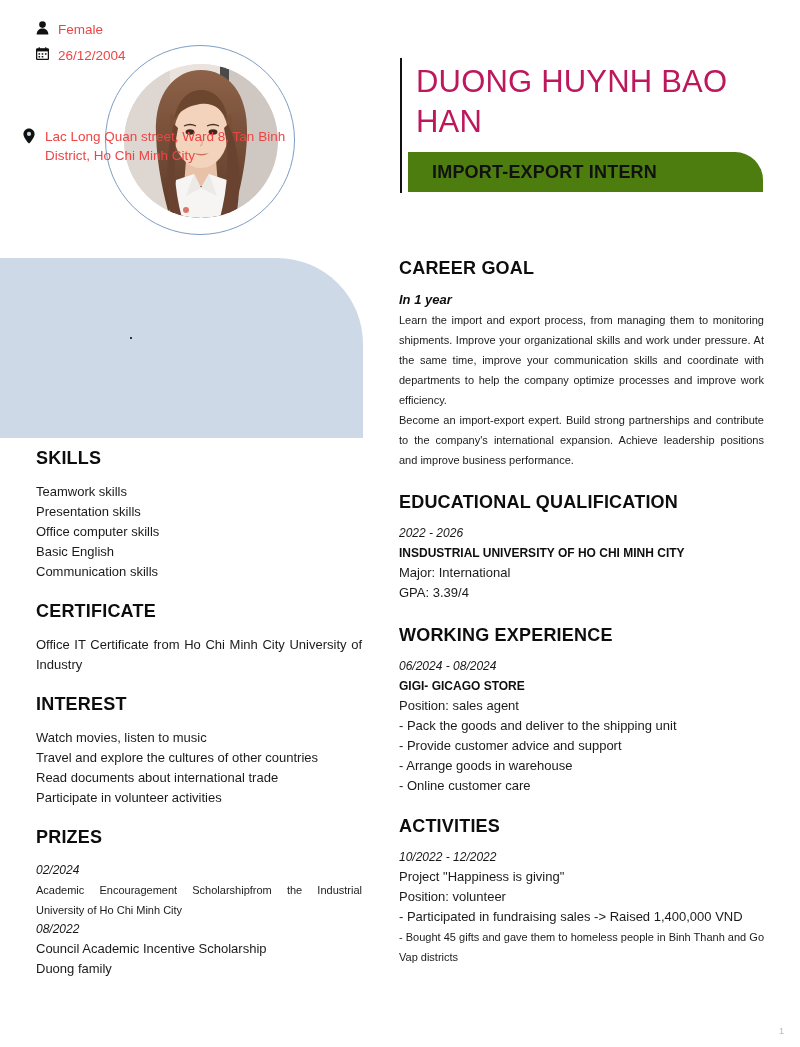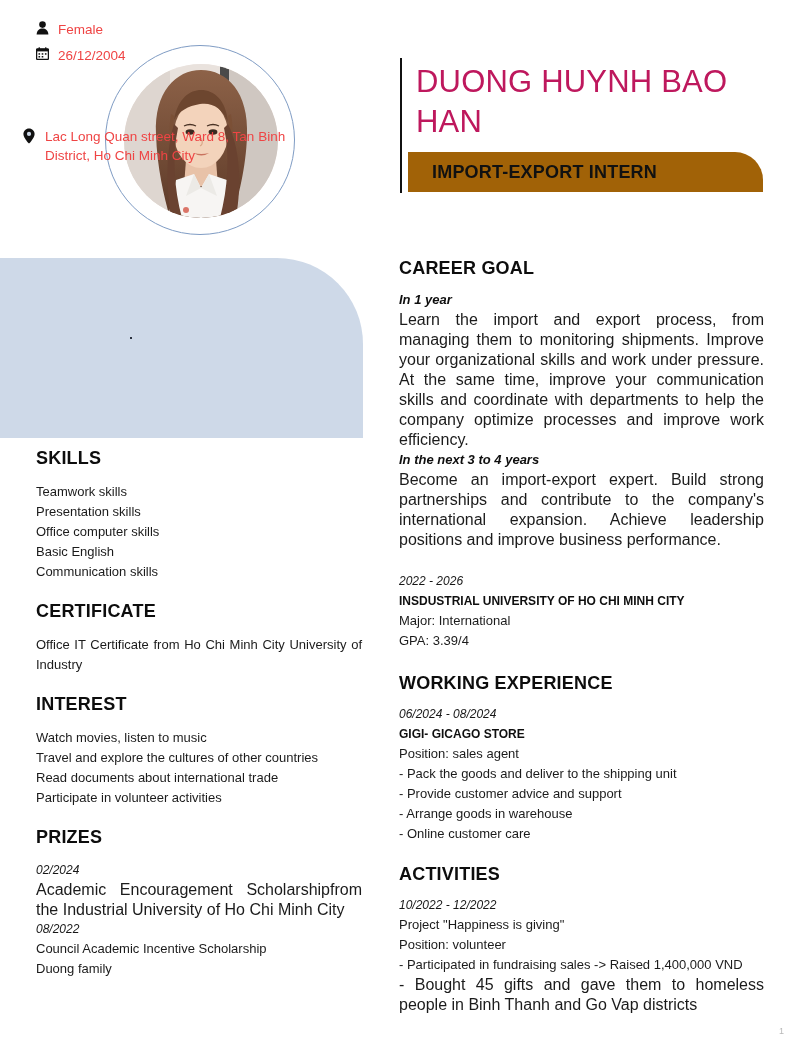--- a/index.html
+++ b/index.html
@@ -64,21 +64,21 @@
     letter-spacing: 0.2px;
     color: #be185d;
     margin: 0;
   }
   .job-badge {
     position: absolute;
     left: 408px;
     top: 152px;
     width: 355px;
     height: 40px;
-    background: #a16207;
+    background: #4d7c0f;
     border-top-right-radius: 28px;
     box-sizing: border-box;
   }
   .job-badge span {
     position: absolute;
     left: 24px;
     top: 10px;
     font-size: 18px;
     font-weight: bold;
     letter-spacing: 0.2px;
@@ -162,21 +162,21 @@
     color: #0f0f0f;
   }
   .sub-head {
     font-size: 13px;
     font-weight: bold;
     font-style: italic;
     line-height: 20px;
     color: #0f0f0f;
   }
   .justify-para {
-    font-size: 16px;
+    font-size: 11px;
     line-height: 20px;
     color: #1b1b1b;
     text-align: justify;
     text-justify: inter-word;
     margin: 0;
   }
   .right-title { margin-bottom: 11px; }
 
   
   .blk { margin-bottom: 0; }
@@ -328,25 +328,25 @@
     </div>
 
   </div>
 
   <div class="col-right">
 
     <div class="sec-career">
       <div class="sec-title right-title">CAREER GOAL</div>
       <div class="sub-head">In 1 year</div>
       <div class="justify-para">Learn the import and export process, from managing them to monitoring shipments. Improve your organizational skills and work under pressure. At the same time, improve your communication skills and coordinate with departments to help the company optimize processes and improve work efficiency.</div>
-      <div class="sub-head">In the next 3 to 4 years</div>
       <div class="justify-para">Become an import-export expert. Build strong partnerships and contribute to the company's international expansion. Achieve leadership positions and improve business performance.</div>
     </div>
 
     <div class="sec-edu">
+      <div class="sec-title right-title">EDUCATIONAL QUALIFICATION</div>
       <div class="date-line">2022 - 2026</div>
       <div class="bold-line">INSDUSTRIAL UNIVERSITY OF HO CHI MINH CITY</div>
       <div class="plain-line">Major: International</div>
       <div class="plain-line">GPA: 3.39/4</div>
     </div>
 
     <div class="sec-work">
       <div class="sec-title right-title">WORKING EXPERIENCE</div>
       <div class="date-line">06/2024 - 08/2024</div>
       <div class="bold-line">GIGI- GICAGO STORE</div>

